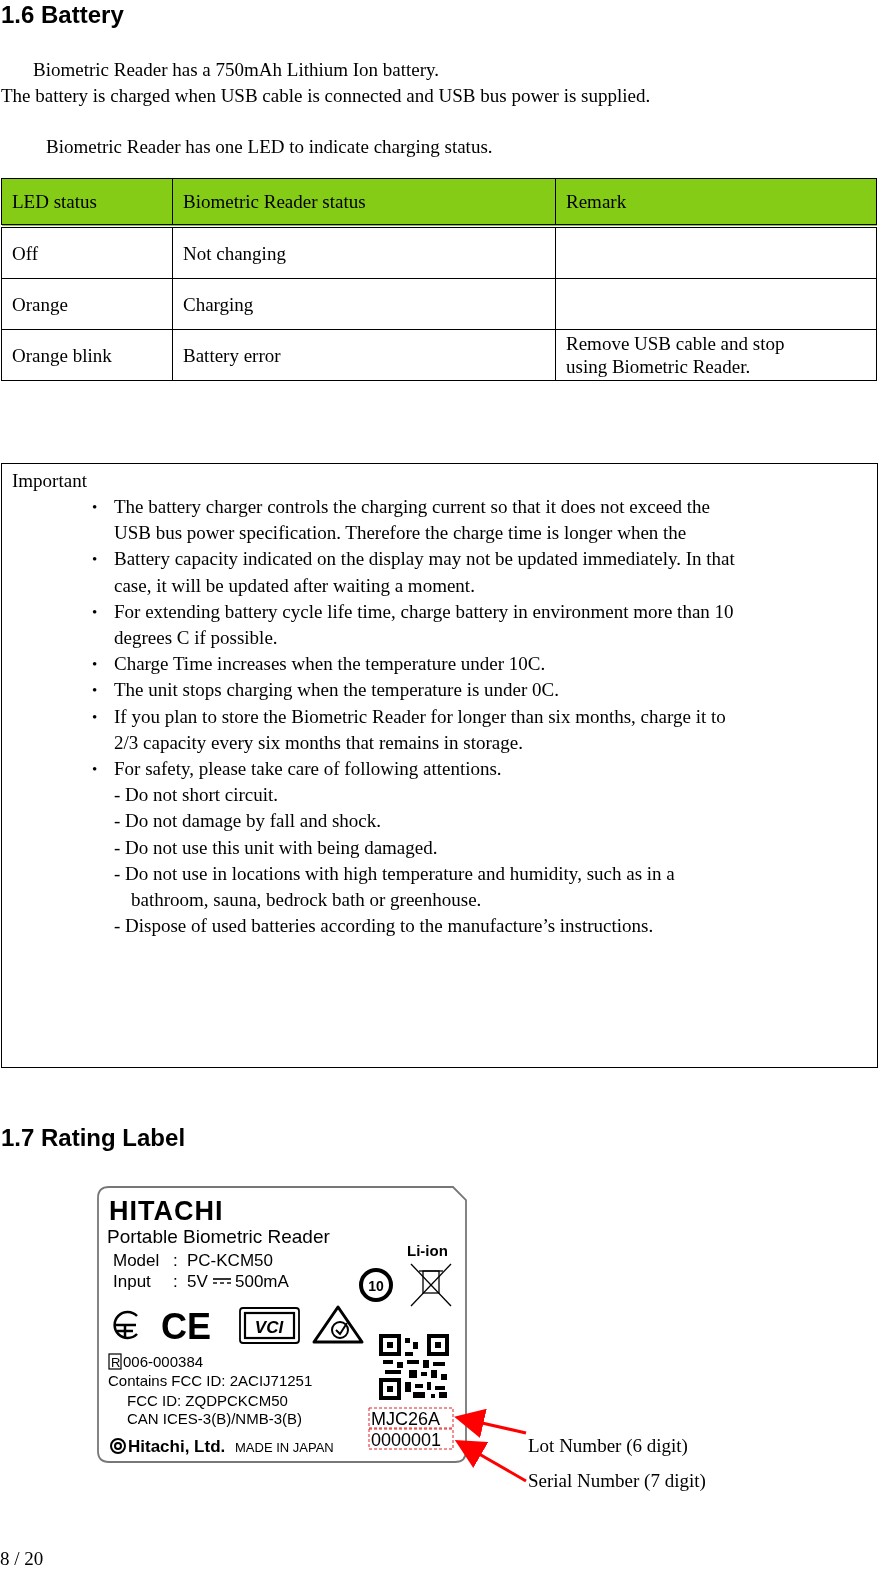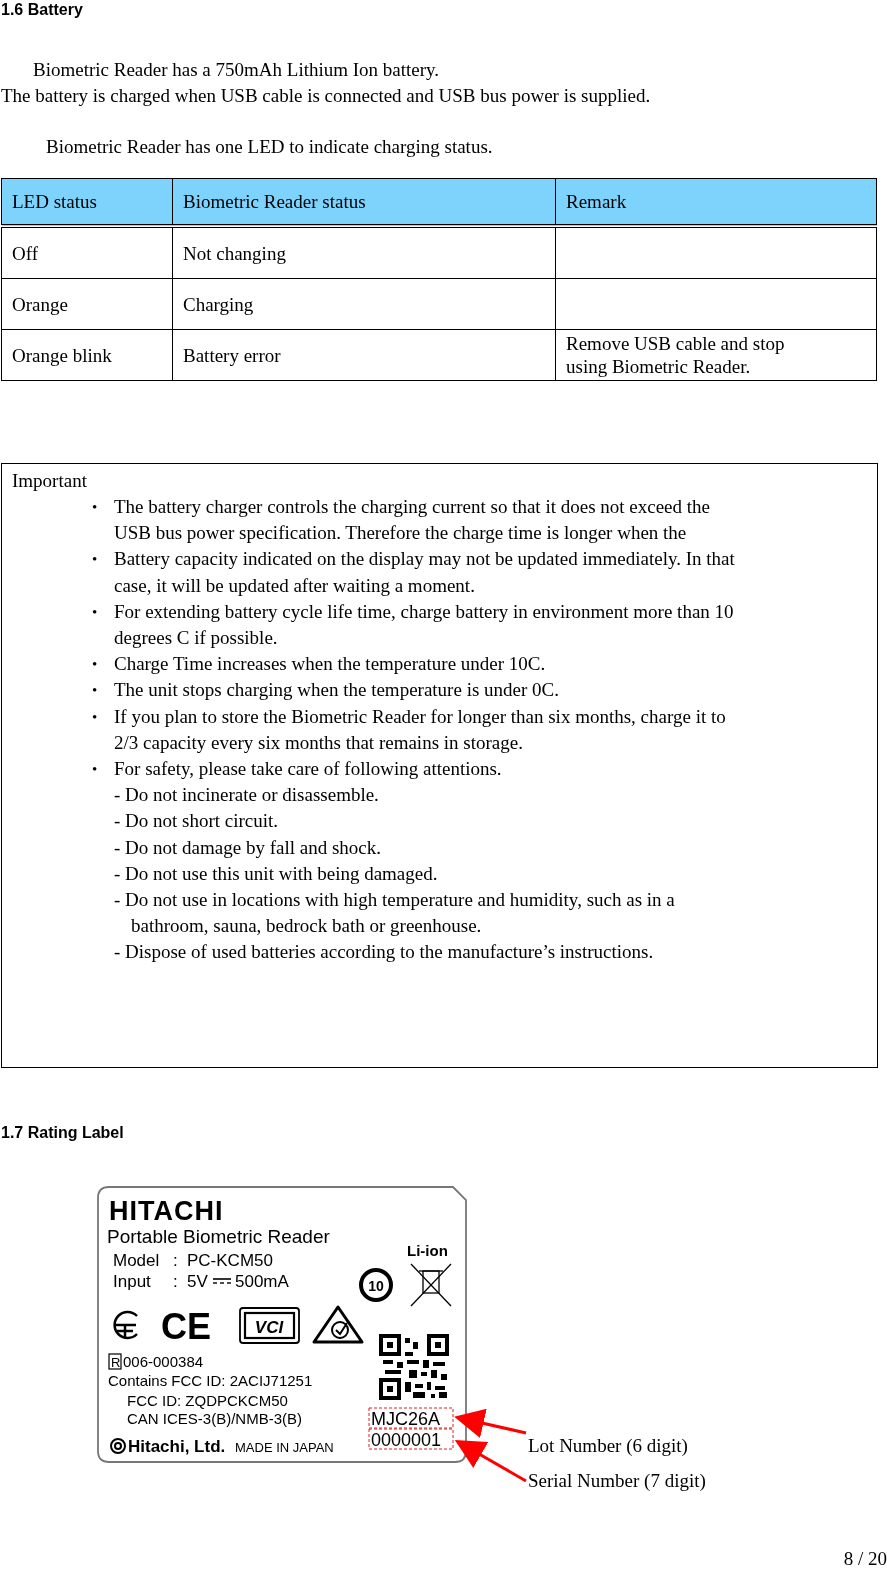--- a/index.html
+++ b/index.html
@@ -3,52 +3,52 @@
 <meta charset="utf-8">
 <style>
   html, body { margin: 0; padding: 0; background: #ffffff; }
   body {
     width: 887px; height: 1578px; position: relative; overflow: hidden;
     font-family: "Liberation Serif", "DejaVu Serif", serif; color: #000;
   }
   .h2 {
     position: absolute; left: 1px;
     font-family: "Liberation Sans", "DejaVu Sans", sans-serif;
-    font-weight: bold; font-size: 16px; letter-spacing: 0;
+    font-weight: bold; font-size: 24px; letter-spacing: 0;
   }
   .para { position: absolute; left: 1px; font-size: 19px; line-height: 26px; }
 
   table.led {
     position: absolute; left: 1px; top: 178px; width: 876px;
     border-collapse: collapse; font-size: 19px;
   }
   table.led td, table.led th {
     border: 1.5px solid #000; text-align: left; font-weight: normal;
     padding: 0 10px; vertical-align: middle; line-height: 23px;
   }
-  table.led th { background: #7dd3fc; height: 45px; border-bottom: 4px double #000; margin-left: 40px; }
+  table.led th { background: #84cc16; height: 45px; border-bottom: 4px double #000; margin-left: 40px; }
   table.led td { height: 50px; }
   table.led .c1 { width: 150px; }
   table.led .c2 { width: 362px; }
 
   .important {
     position: absolute; left: 1px; top: 463px; width: 877px; height: 605px;
     border: 1.5px solid #000; box-sizing: border-box;
     font-size: 19px; line-height: 26.2px; padding-left: 26px;
   }
   .important .title { position: absolute; left: 10px; top: 4px; }
   .important ul { position: absolute; left: 112px; top: 30px; margin: 0; padding: 0; list-style: none; width: 752px; }
   .important li { position: relative; }
   .important li .bullet { position: absolute; left: -22px; top: 0; font-size: 15px; }
   .important .sub { display: block; }
   .important .sub.cont { padding-left: 17px; }
 
   .label-art { position: absolute; left: 97px; top: 1186px; width: 370px; height: 278px; }
   .annot { position: absolute; font-size: 19px; }
-  .pagenum { position: absolute; left: 0; width: 887px; top: 1548px; text-align: right; font-size: 19px; }
+  .pagenum { position: absolute; left: 0; width: 887px; top: 1548px; text-align: left; font-size: 19px; }
 </style>
 </head>
 <body>
 
 <div class="h2" style="top:1px;">1.6 Battery</div>
 <div class="para" style="top:57px;padding-left:32px;">Biometric Reader has a 750mAh Lithium Ion battery.</div>
 <div class="para" style="top:83px;">The battery is charged when USB cable is connected and USB bus power is supplied.</div>
 <div class="para" style="top:134px;padding-left:45px;">Biometric Reader has one LED to indicate charging status.</div>
 
 <table class="led">
@@ -106,21 +106,20 @@
       <span class="sub">The unit stops charging when the temperature is under 0C.</span>
     </li>
     <li>
         <span class="bullet">•</span>
       <span class="sub">If you plan to store the Biometric Reader for longer than six months, charge it to</span>
       <span class="sub">2/3 capacity every six months that remains in storage.</span>
     </li>
     <li>
         <span class="bullet">•</span>
       <span class="sub">For safety, please take care of following attentions.</span>
-      <span class="sub">- Do not incinerate or disassemble.</span>
       <span class="sub">- Do not short circuit.</span>
       <span class="sub">- Do not damage by fall and shock.</span>
       <span class="sub">- Do not use this unit with being damaged.</span>
       <span class="sub">- Do not use in locations with high temperature and humidity, such as in a</span>
       <span class="sub cont">bathroom, sauna, bedrock bath or greenhouse.</span>
       <span class="sub">- Dispose of used batteries according to the manufacture’s instructions.</span>
     </li>
   </ul>
 </div>
 

